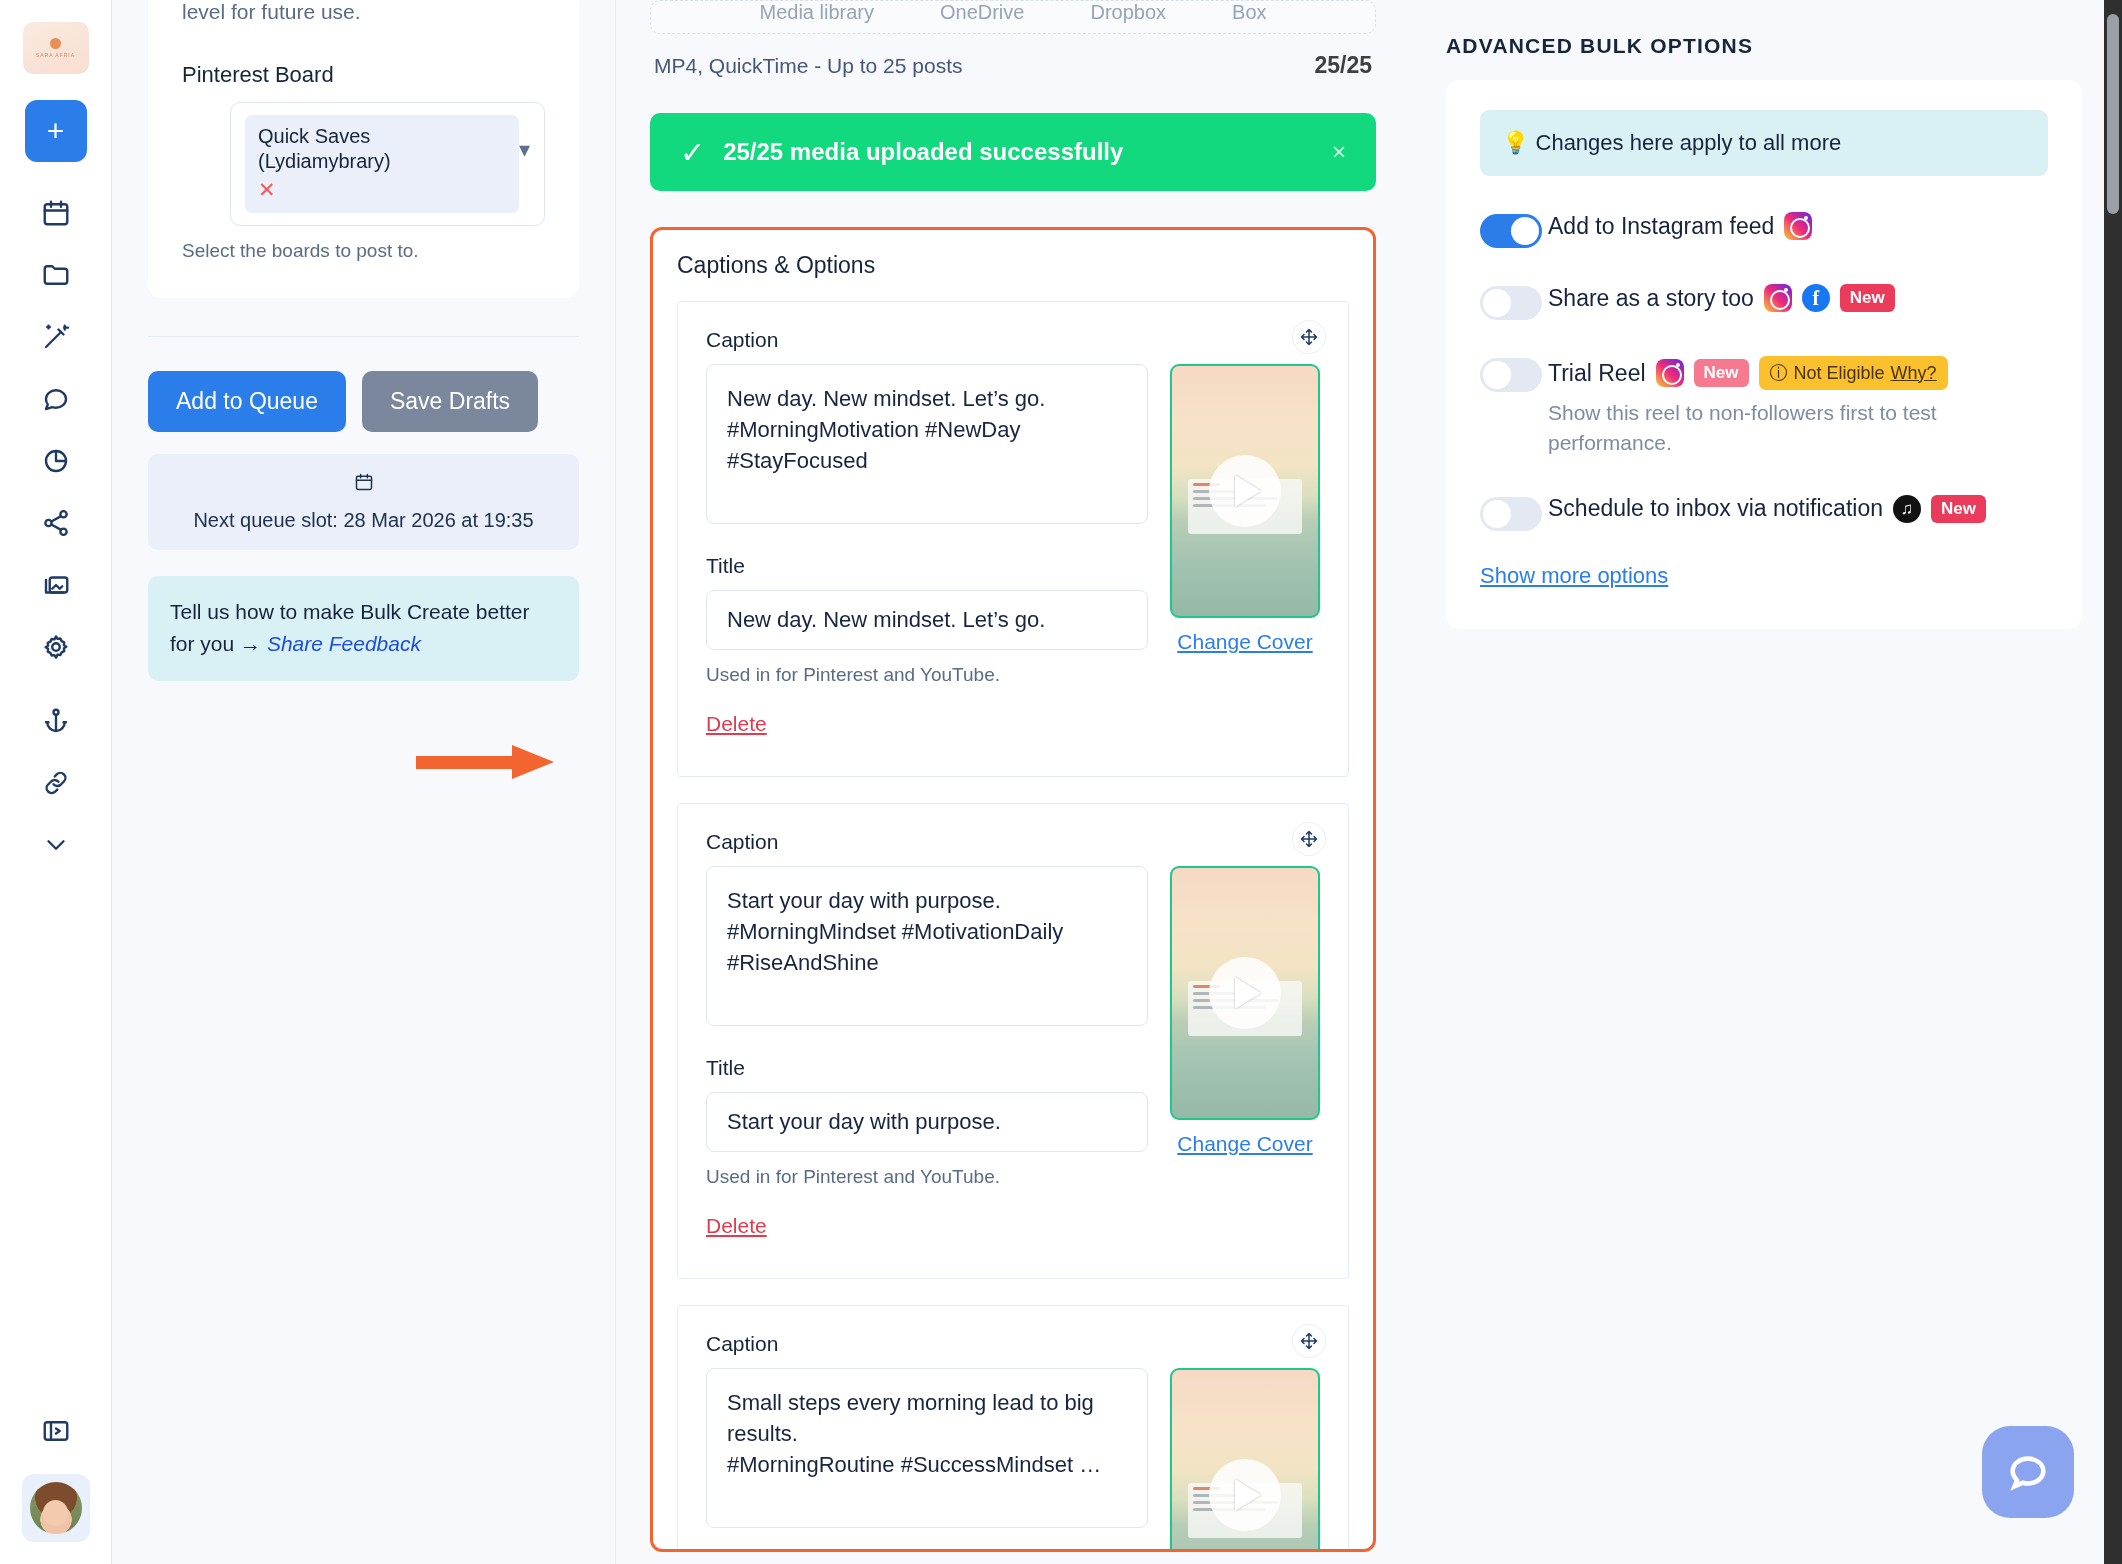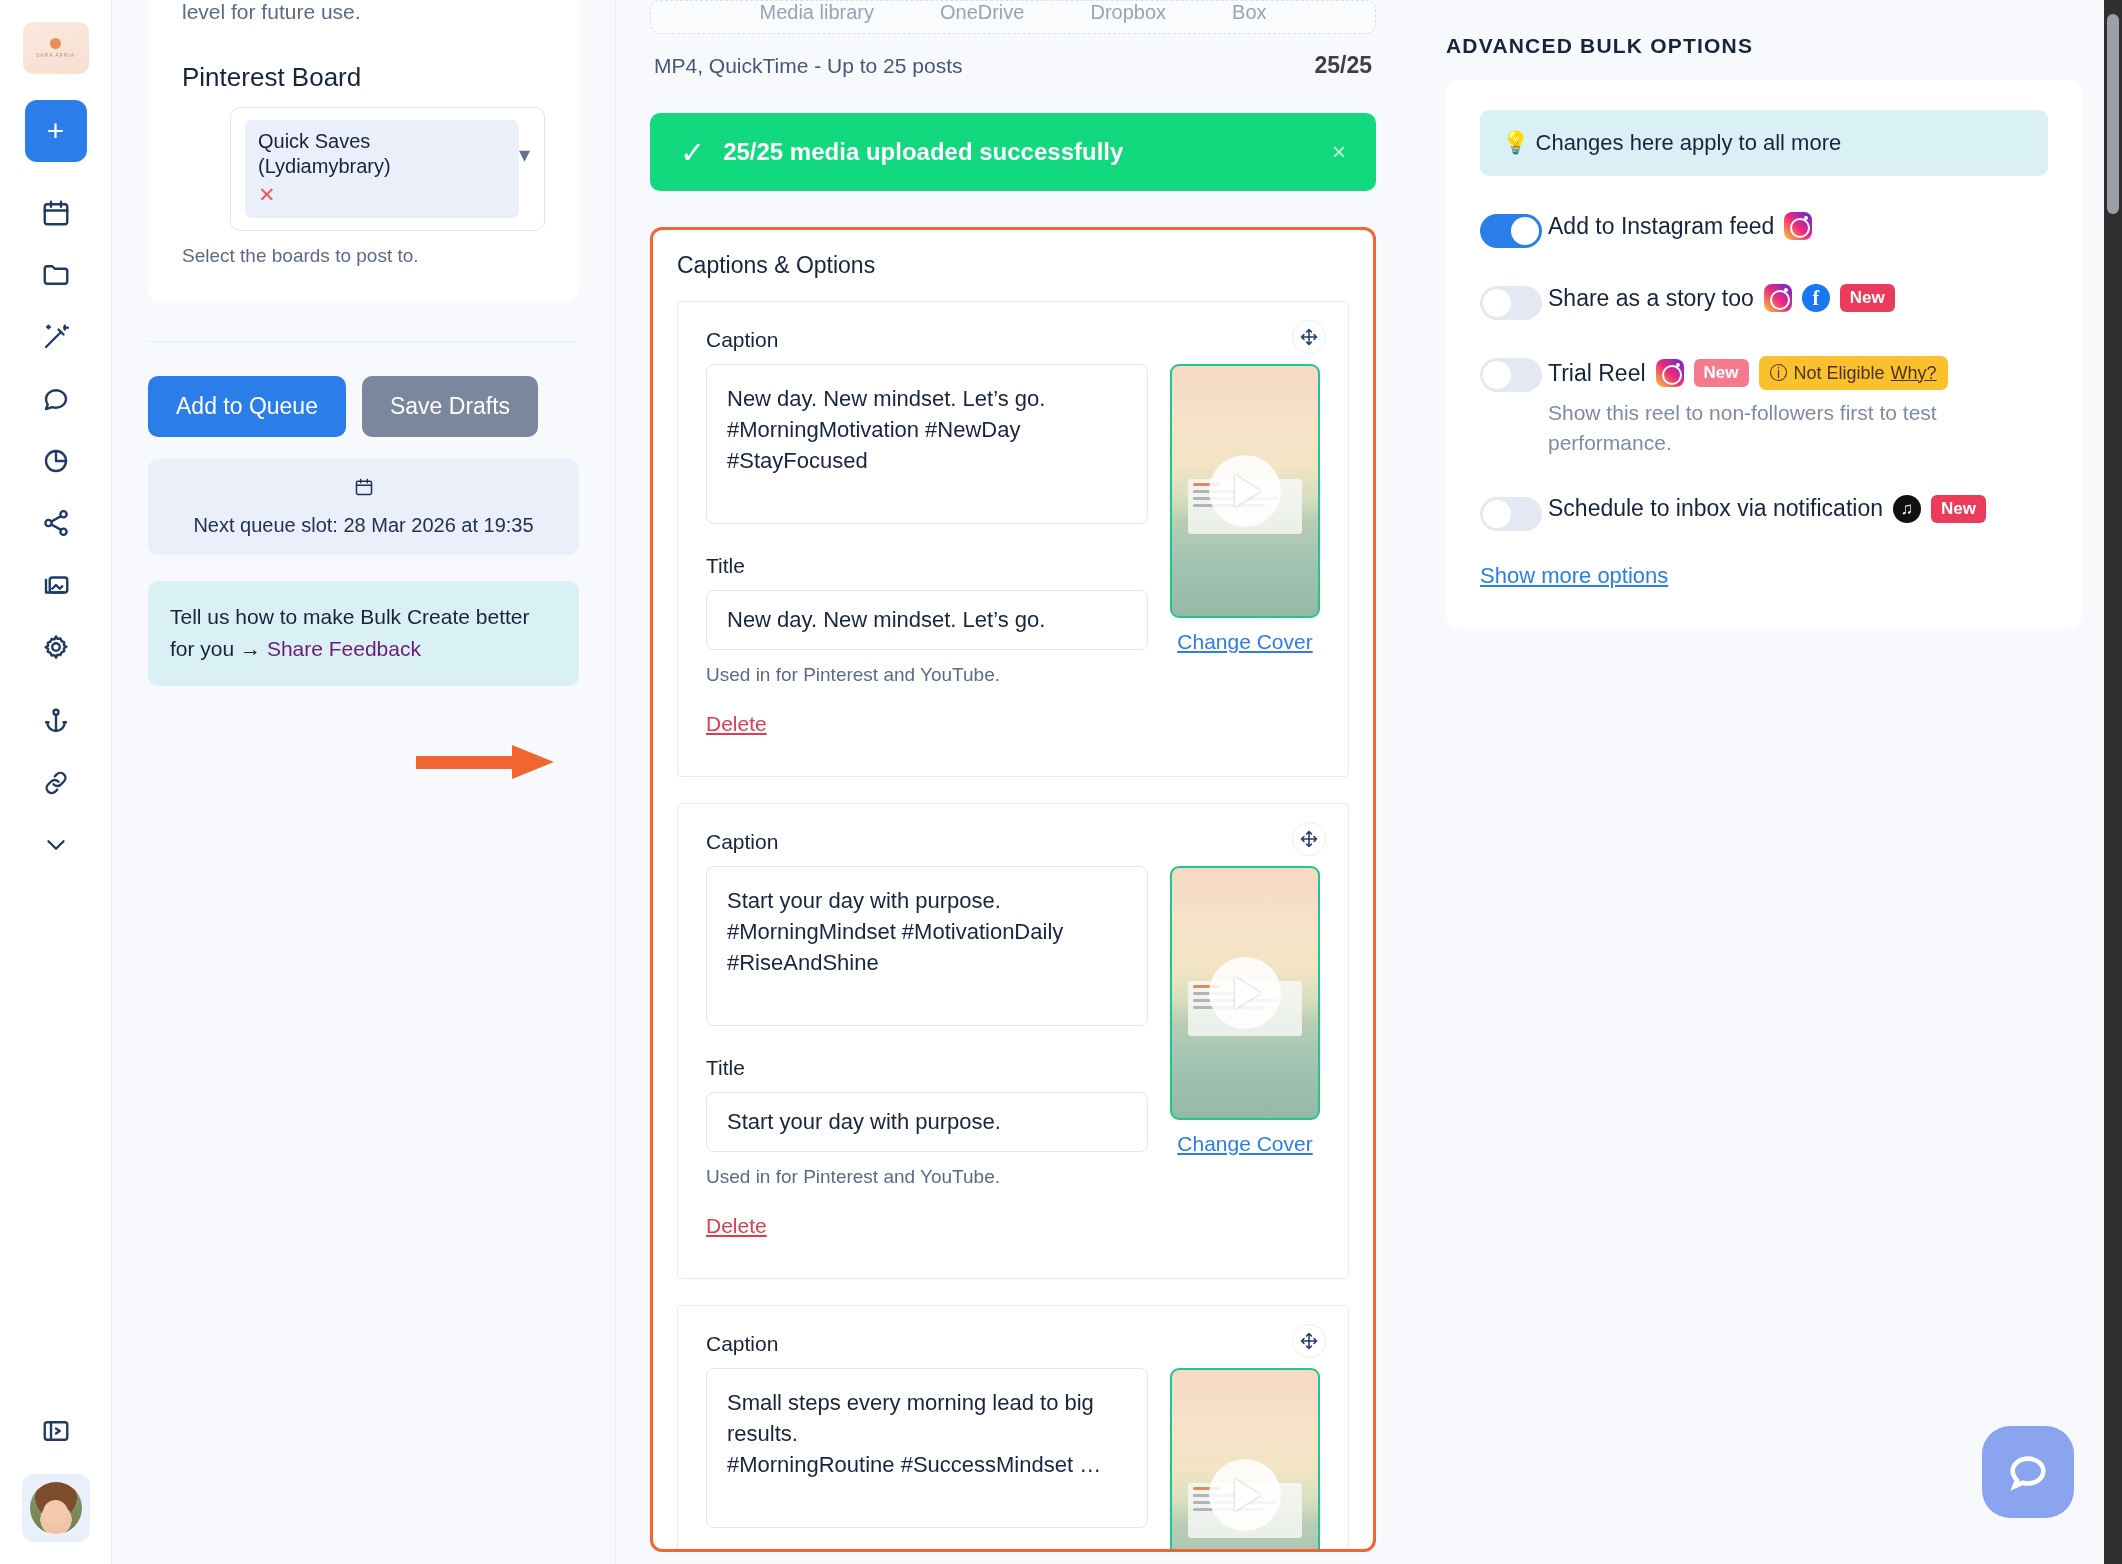--- a/index.html
+++ b/index.html
@@ -57,21 +57,21 @@
   
   .col-left {
     width: 504px; flex: 0 0 504px; background: #f7f9fc;
     border-right: 1px solid #e8edf5; padding: 0 36px; position: relative;
   }
   .card-white {
     background: #fff; border-radius: 14px; padding: 0 34px 36px 34px;
     margin-top: -10px;
   }
   .muted-tail { font-size: 21px; color: #5a6b85; line-height: 1.5; padding-top: 6px; }
-  .field-label { font-size: 26px; color: #16243c; margin-top: 34px; }
+  .field-label { font-size: 22px; color: #16243c; margin-top: 34px; }
   .select-box {
     margin-top: 14px; border: 1px solid #dfe6f1; border-radius: 10px;
     background: #fff; padding: 12px 14px; display: flex; align-items: flex-start;
     justify-content: space-between; cursor: pointer; margin-left: 48px;
   }
   .chip {
     background: #eaeffa; border-radius: 7px; padding: 9px 13px 11px 13px;
     max-width: 330px;
   }
   .chip-text { font-size: 20px; color: #16243c; line-height: 1.25; }
@@ -88,21 +88,21 @@
   .btn-secondary { background: #7a879c; }
   .queue-slot {
     margin-top: 22px; background: #eaeffa; border-radius: 10px;
     padding: 18px 22px; display: flex; align-items: center; gap: 12px;
     font-size: 20px; color: #20324f; flex-direction: column;
   }
   .feedback-box {
     margin-top: 26px; background: #d9f1f5; border-radius: 10px;
     padding: 20px 22px; font-size: 21px; color: #16243c; line-height: 1.55;
   }
-  .feedback-box a { color: #701a75; text-decoration: none; cursor: pointer; }
+  .feedback-box a { color: #1d4ed8; text-decoration: none; cursor: pointer; font-style: italic; }
 
   
   .col-center { width: 794px; flex: 0 0 794px; position: relative; padding: 0 34px; }
   .upload-zone {
     border: 1px dashed #d7dfeb; border-radius: 10px; background: #fafbfd;
     height: 34px; display: flex; align-items: flex-start; justify-content: center;
     gap: 66px; padding-top: 0; overflow: hidden;
   }
   .upload-src { font-size: 20px; color: #97a4b8; }
   .meta-row {

